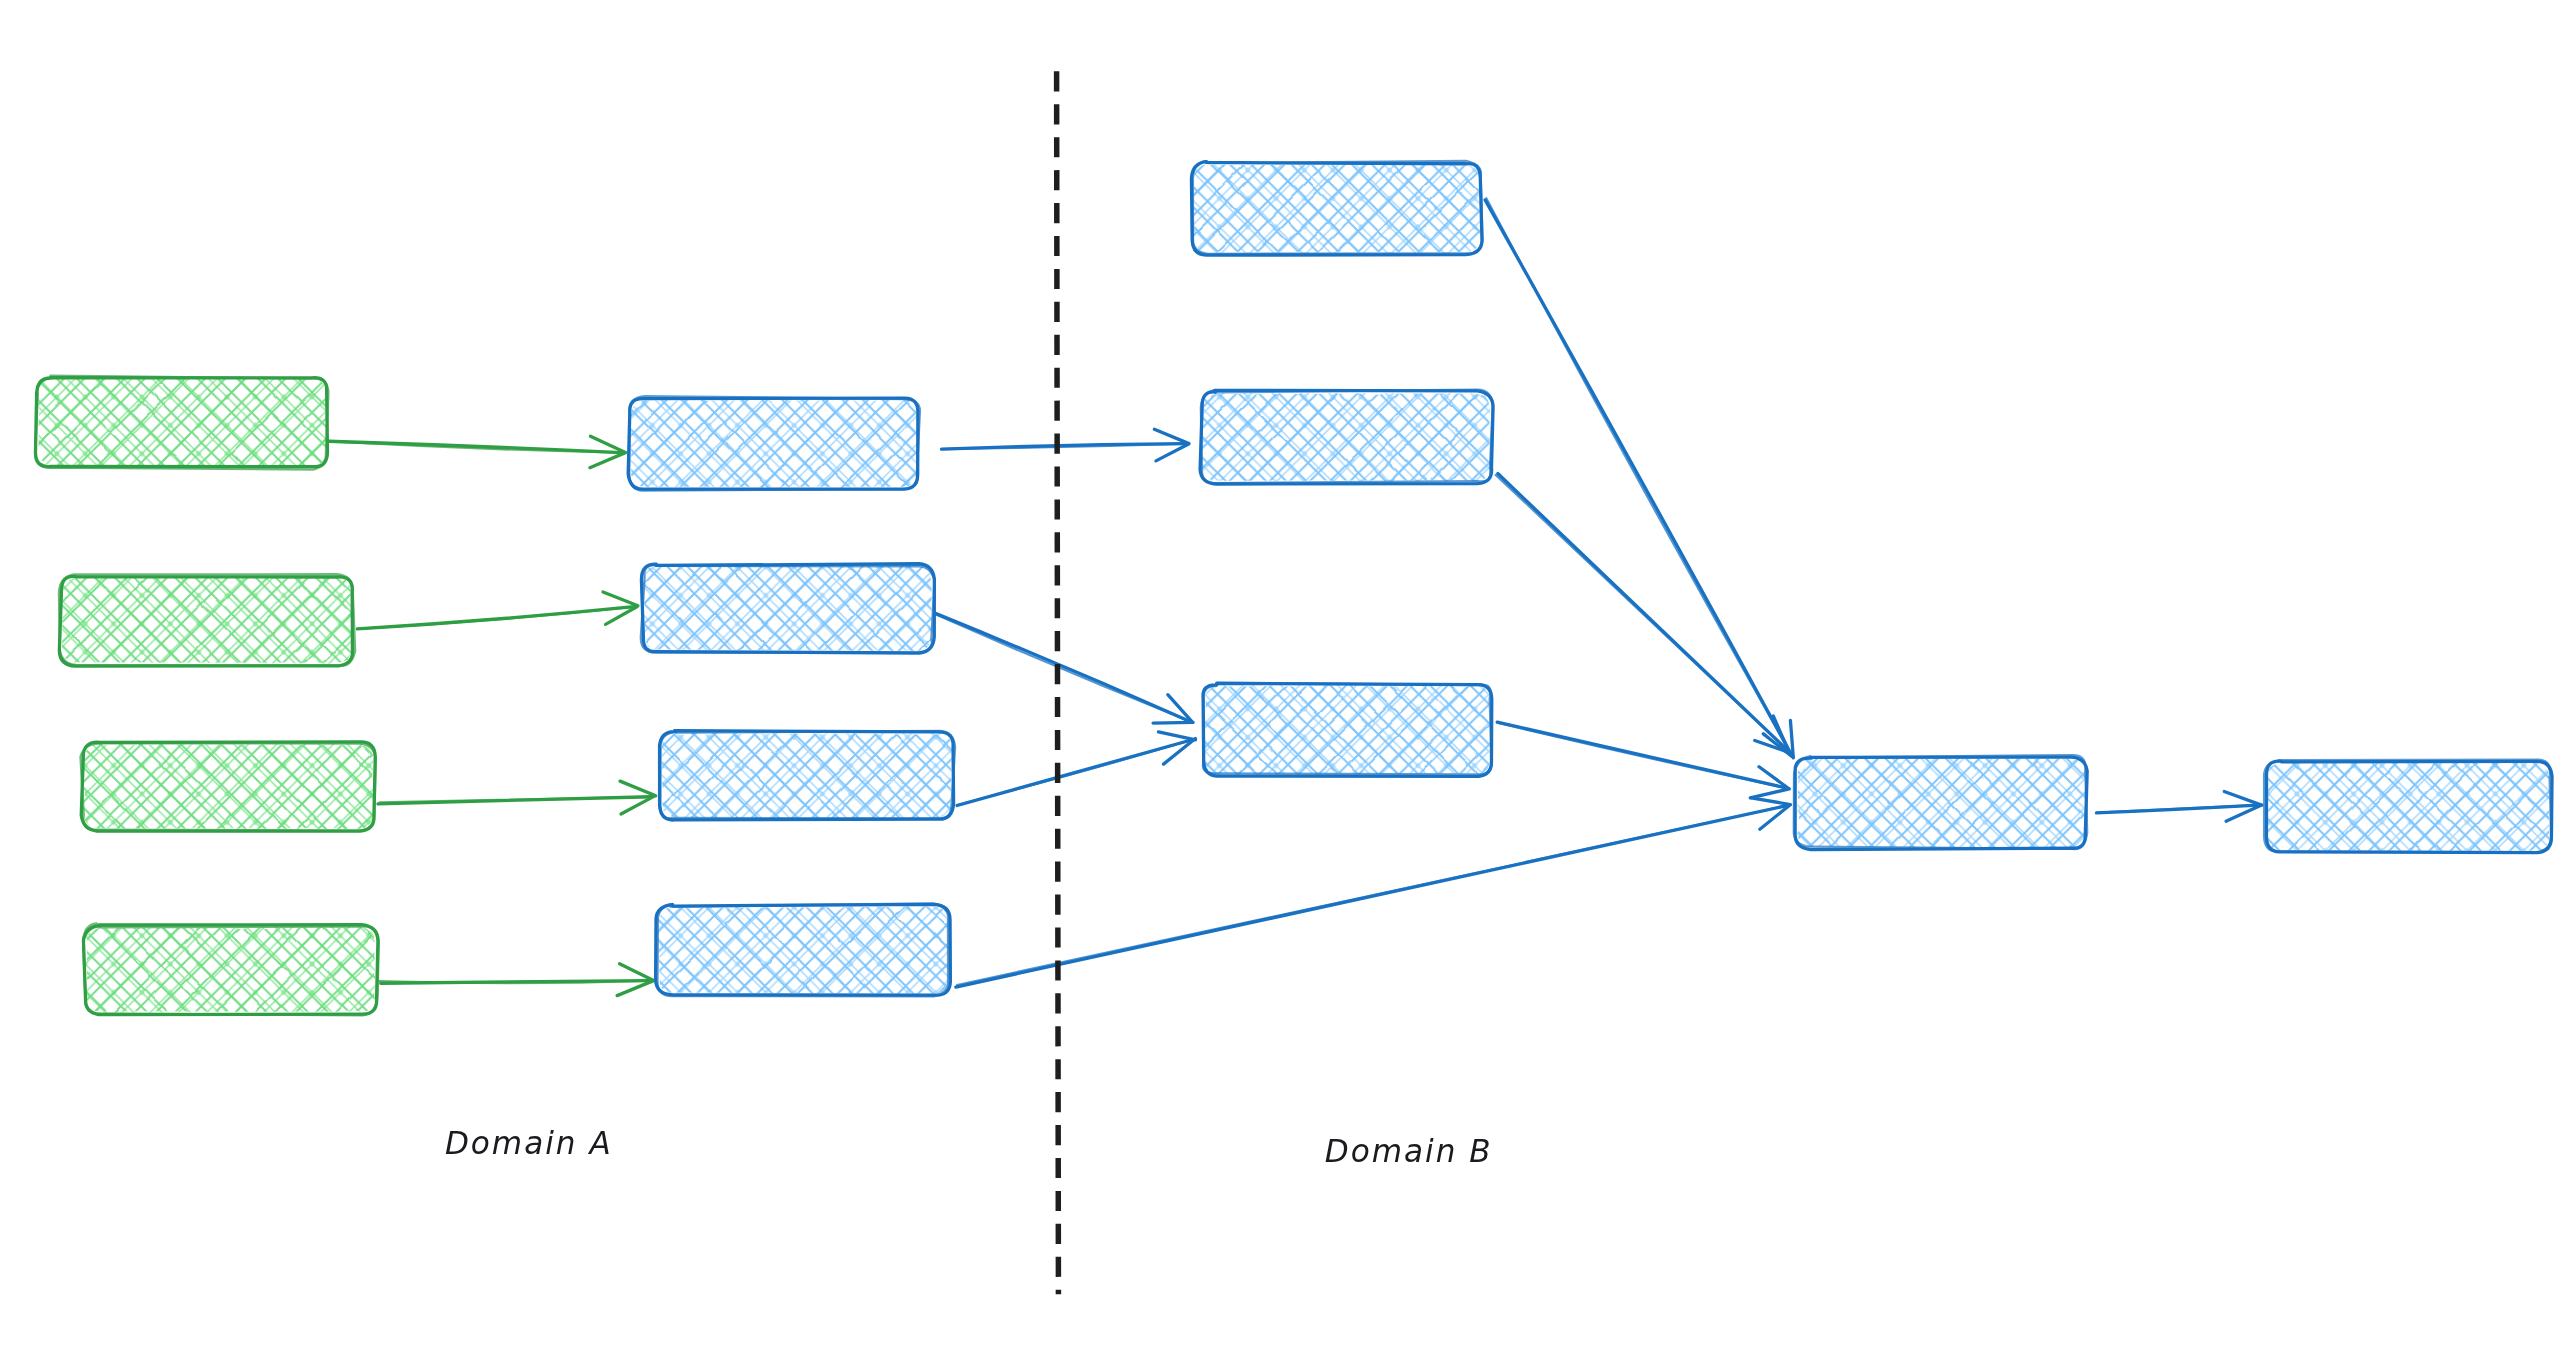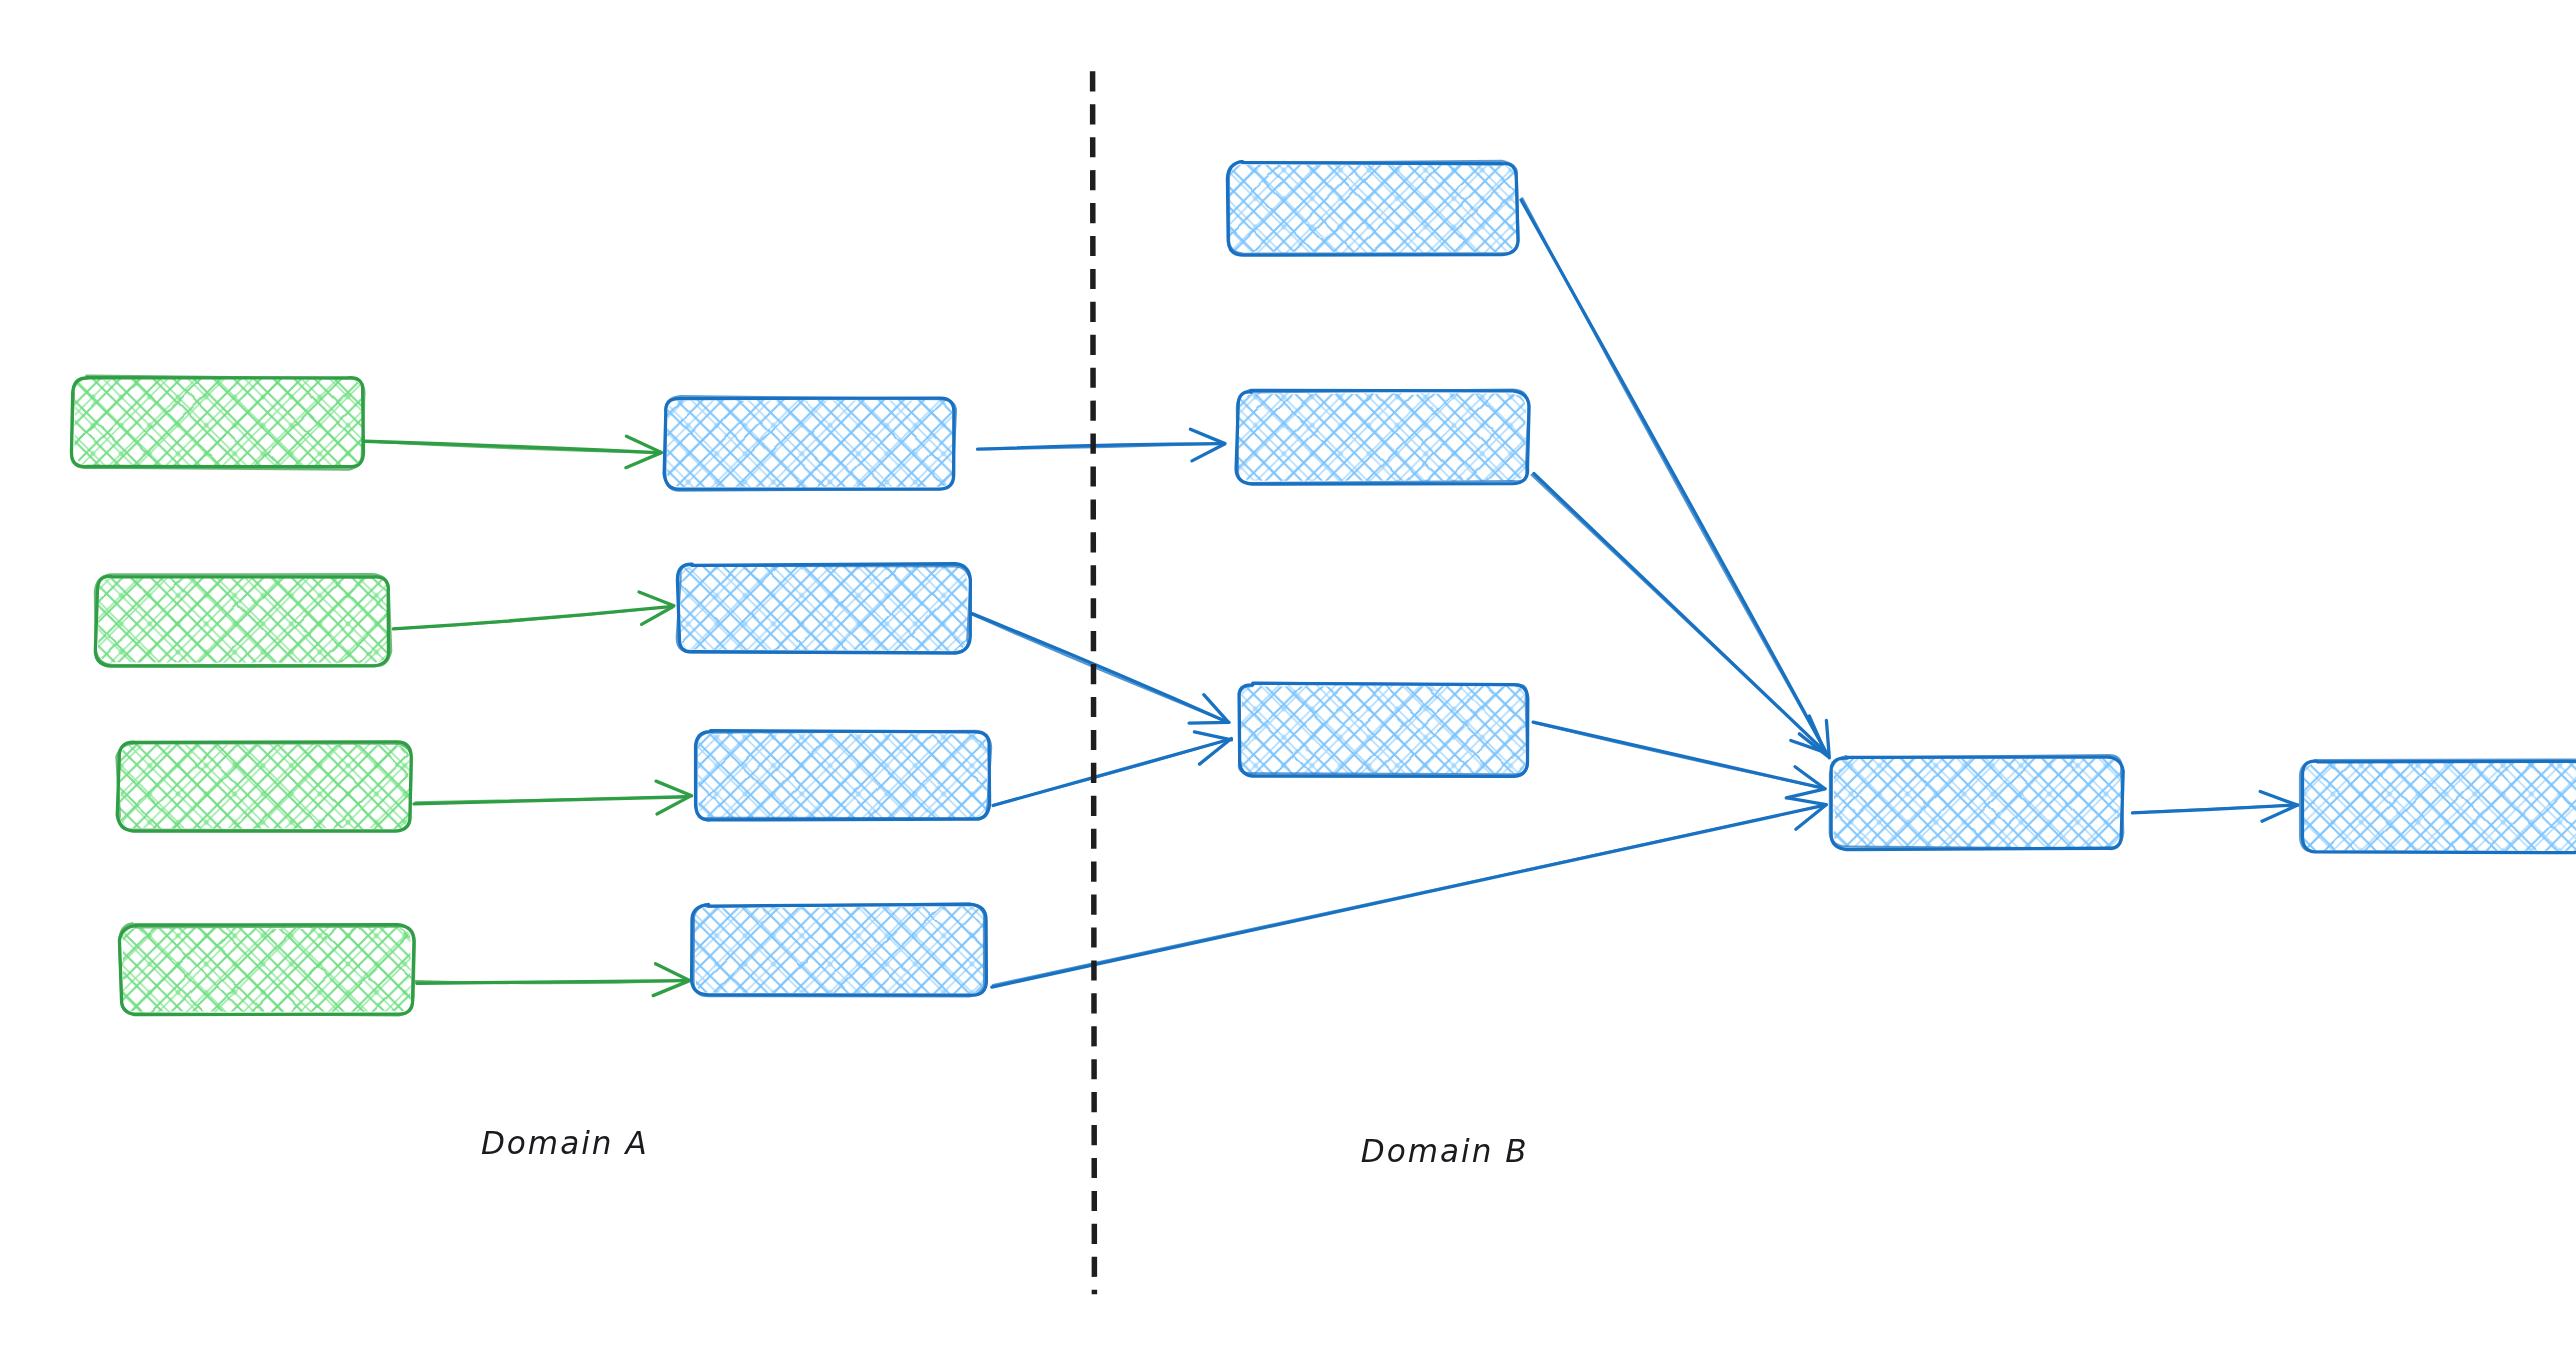--- a/index.html
+++ b/index.html
@@ -12,21 +12,20 @@
     width: 2576px;
     height: 1372px;
     overflow: hidden;
     font-family: "Liberation Sans", sans-serif;
   }
   #canvas-root {
     position: relative;
     width: 2048px;
     height: 1372px;
     background: #ffffff;
-    margin-left: 36px;
   }
   #diagram-svg {
     position: absolute;
     inset: 0;
     width: 2576px;
     height: 1372px;
     display: block;
   }
   .domain-label {
     font-family: "DejaVu Sans", "Liberation Sans", sans-serif;

